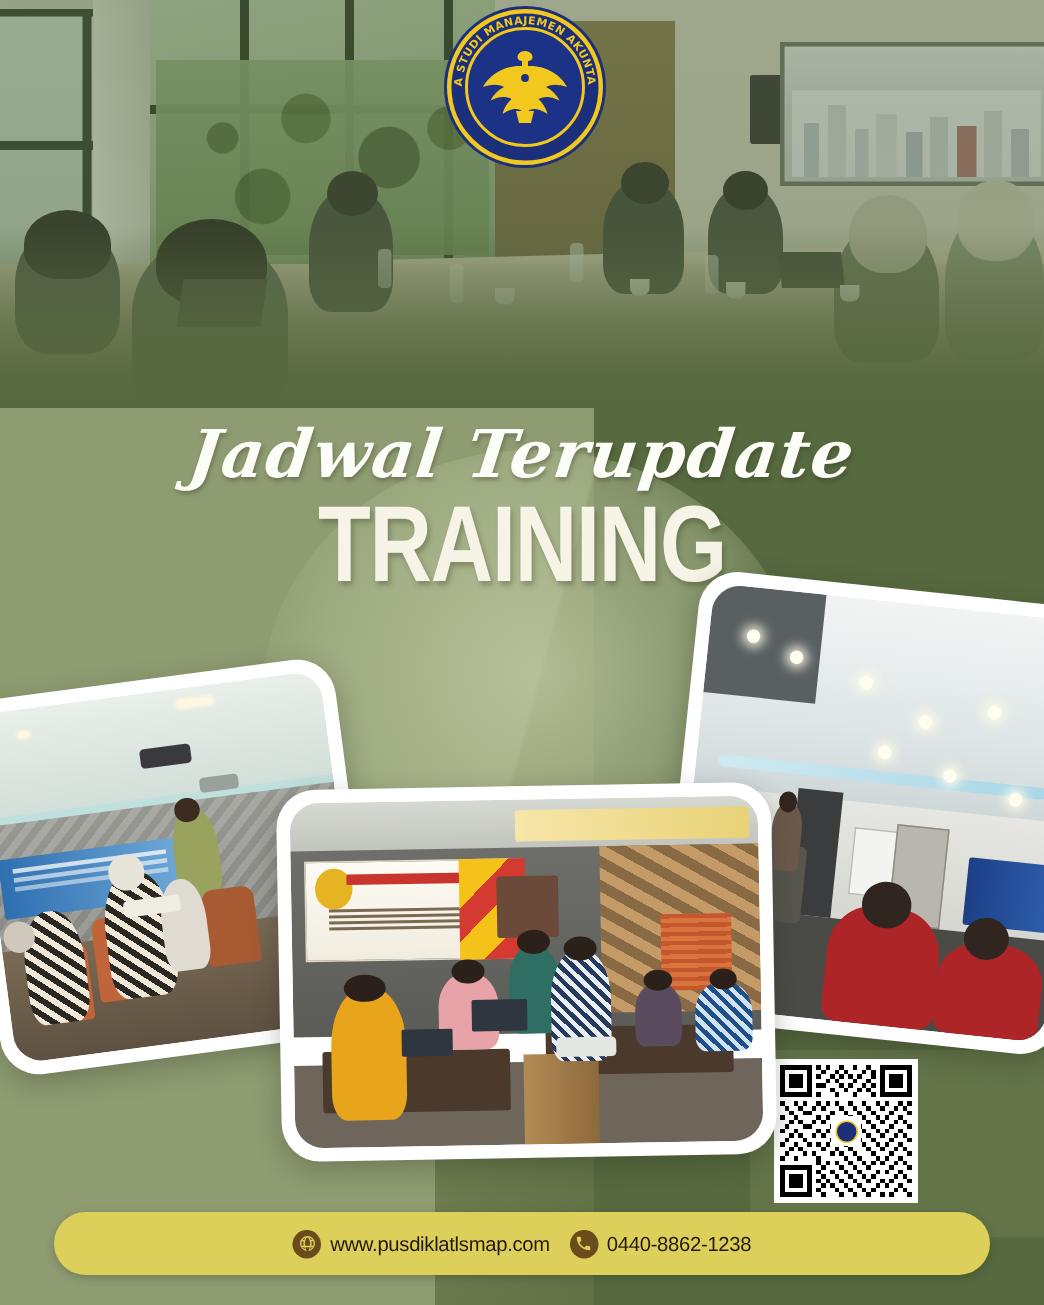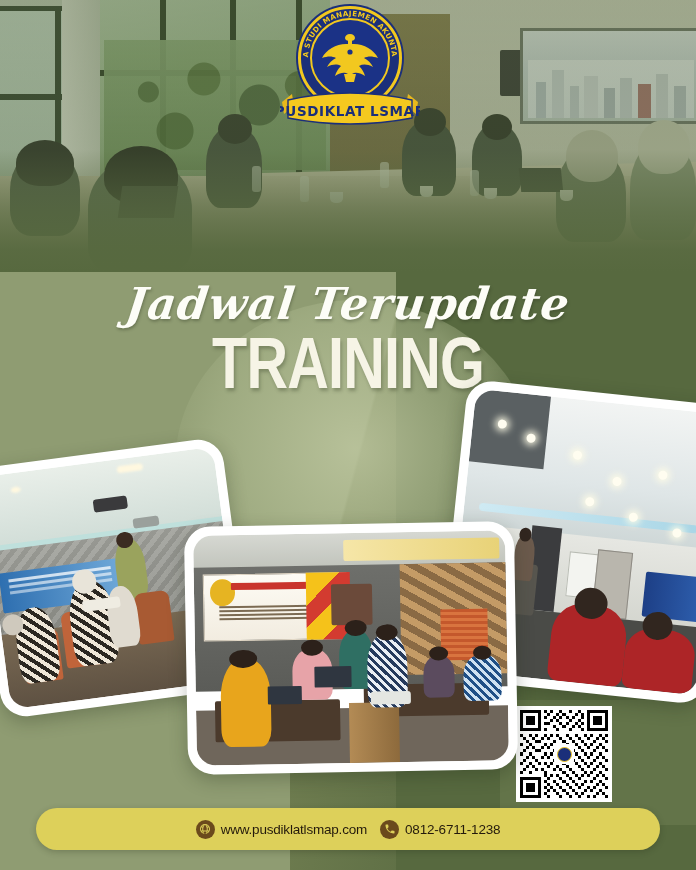--- a/index.html
+++ b/index.html
@@ -336,28 +336,20 @@
     <div class="garuda">
       <svg viewBox="0 0 60 58">
         <g fill="#f2c81f">
           <path d="M30 6 c-3 0-5 2-5 4 0 2 2 3 5 3 s5-1 5-3 c0-2-2-4-5-4z"></path>
           <path d="M28 12 h4 v34 h-4z"></path>
           <path d="M26 16 C16 16 6 22 2 30 c6-2 10-2 14 0 -4 2-7 5-9 9 6-3 10-3 14-1 -3 3-5 6-6 10 6-4 10-4 13-2 V16z"></path>
           <path d="M34 16 C44 16 54 22 58 30 c-6-2-10-2-14 0 4 2 7 5 9 9 -6-3-10-3-14-1 3 3 5 6 6 10 -6-4-10-4-13-2V16z"></path>
           <path d="M24 46 h12 l-2 8 h-8z"></path>
           <circle cx="30" cy="24" r="3.4" fill="#1b3286" stroke="#f2c81f" stroke-width="1.6"></circle>
         </g>
-      </svg>
-    </div>
-    <div class="banner">
-      <svg viewBox="0 0 140 40">
-        <path d="M2 14 L12 6 L14 18 L4 26z" fill="#e8b91c"></path>
-        <path d="M138 14 L128 6 L126 18 L136 26z" fill="#e8b91c"></path>
-        <path d="M8 12 Q70 -2 132 12 L132 30 Q70 42 8 30z" fill="#f5c91f" stroke="#1b2f7a" stroke-width="1.4"></path>
-        <text x="70" y="28" font-family="DejaVu Sans, sans-serif" font-size="13.5" font-weight="bold" fill="#1b2f7a" text-anchor="middle" letter-spacing="0.6">PUSDIKLAT LSMAP</text>
       </svg>
     </div>
   </div>
 
   <div class="title-script">Jadwal Terupdate</div>
   <div class="title-main">TRAINING</div>
 
   <div class="card card-left">
     <div class="shot">
       <div class="s-ceil"></div>
@@ -697,19 +689,19 @@
       </span>
       <span class="f-text">www.pusdiklatlsmap.com</span>
     </div>
 
     <div class="f-item">
       <span class="f-icon">
         <svg viewBox="0 0 24 24">
             <path d="M6.6 10.8c1.4 2.8 3.8 5.1 6.6 6.6l2.2-2.2c.3-.3.7-.4 1-.2 1.2.4 2.4.6 3.6.6.6 0 1 .4 1 1V20c0 .6-.4 1-1 1C10.6 21 3 13.4 3 4c0-.6.4-1 1-1h3.5c.6 0 1 .4 1 1 0 1.3.2 2.5.6 3.6.1.4 0 .8-.2 1l-2.3 2.2z"></path>
           </svg>
       </span>
-      <span class="f-text">0812-6711-1238</span>
+      <span class="f-text">0440-8862-1238</span>
     </div>
 
 
   </div>
 
 </div>
 
 </body></html>

